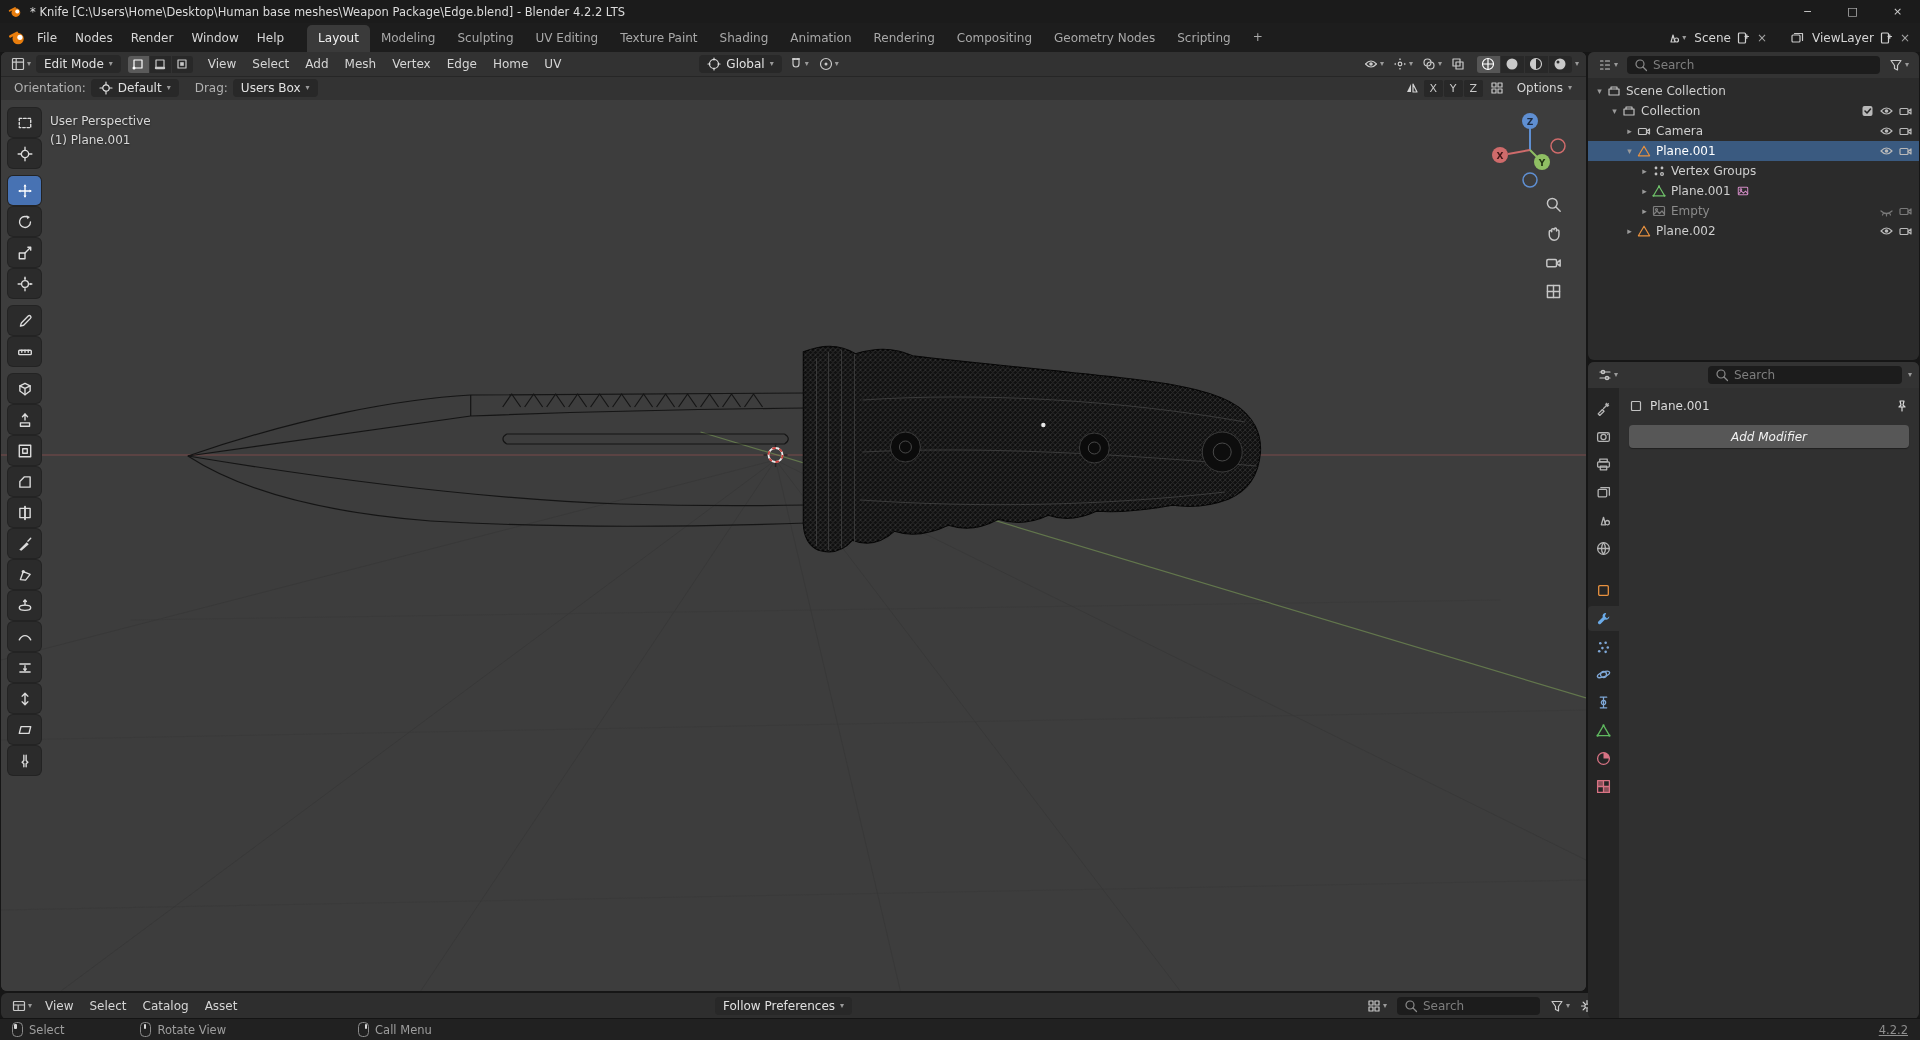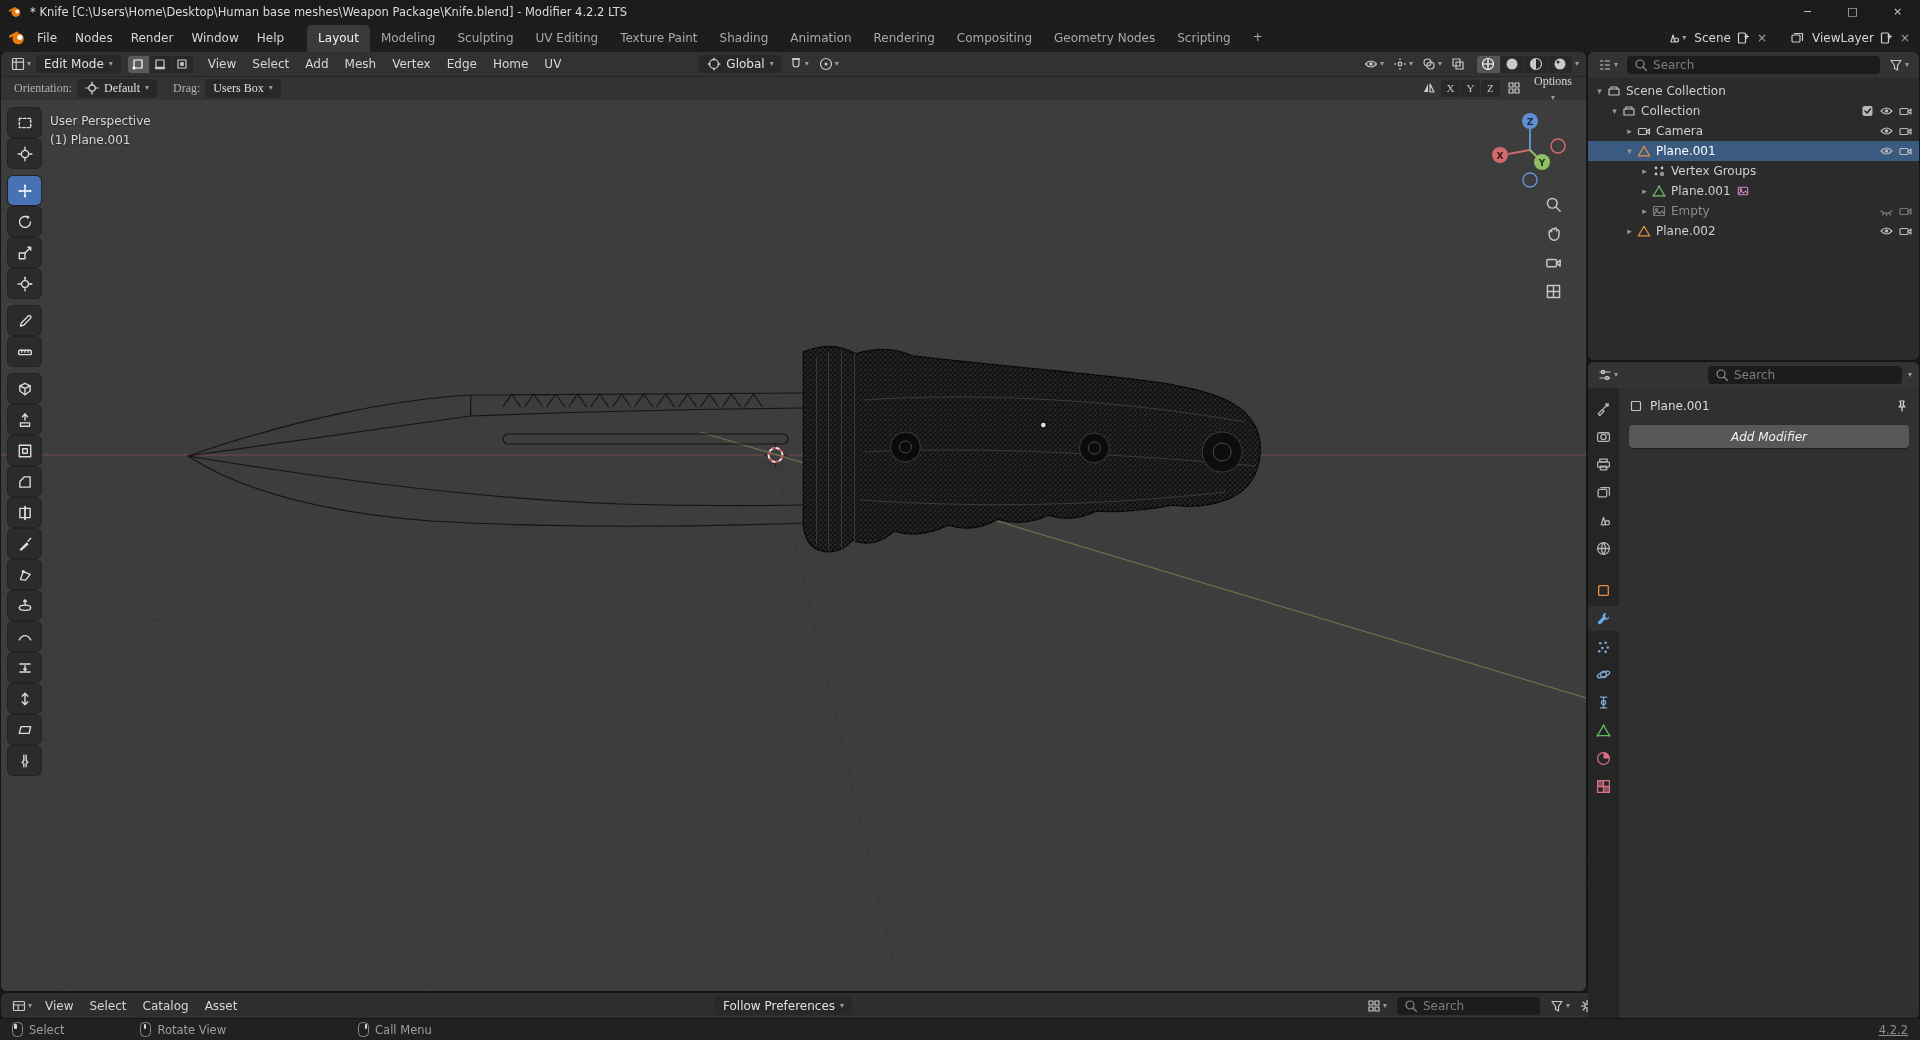--- a/index.html
+++ b/index.html
@@ -26,42 +26,42 @@
   .tb-right{margin-left:auto;display:flex;align-items:center;gap:5px;}
   .tb-text{color:#d6d6d6;}
   .tb-x{color:#a5a5a5;padding:0 2px;font-size:12px;}
 
   
   .workspace{position:absolute;top:52px;left:0;right:0;bottom:21px;}
   .editor{position:absolute;border-radius:6px;overflow:hidden;}
 
   .viewport-editor{left:1px;top:0;width:1585px;height:939px;background:#3d3d3d;display:flex;flex-direction:column;}
   .vp-header{height:24px;background:#323232;display:flex;align-items:center;padding:0 7px;gap:2px;}
-  .vp-tools{height:24px;background:#333333;box-shadow:inset 0 1px 0 #262626;display:flex;align-items:center;padding:0 8px;font-family:Liberation Serif, serif;}
+  .vp-tools{height:24px;background:#333333;box-shadow:inset 0 1px 0 #262626;display:flex;align-items:center;padding:0 8px;}
   .vp-canvas{flex:1;position:relative;background:#3d3d3d;}
   .hdr-menu{padding:3px 8px;color:#d6d6d6;white-space:nowrap;}
   .hdr-select{display:inline-flex;align-items:center;gap:5px;background:#282828;border-radius:4px;
               padding:2px 8px;color:#e0e0e0;white-space:nowrap;}
   .hdr-iconbtn{display:inline-flex;align-items:center;gap:2px;padding:2px 3px;border-radius:3px;color:#c9c9c9;}
   .mode-btns{display:flex;gap:1px;margin:0 5px;}
   .mode-btn{width:21px;height:17px;background:#282828;display:flex;align-items:center;justify-content:center;color:#c9c9c9;}
   .mode-btn:first-child{border-radius:3px 0 0 3px;}
   .mode-btn:last-child{border-radius:0 3px 3px 0;}
   .mode-btn.active{background:#5a5a5a;color:#fff;}
   .vp-right{margin-left:auto;display:flex;align-items:center;gap:3px;}
   .shade-group{display:flex;gap:1px;margin-left:6px;}
   .shade-btn{width:23px;height:17px;background:#282828;display:flex;align-items:center;justify-content:center;color:#c9c9c9;}
   .shade-btn:first-child{border-radius:3px 0 0 3px;}
   .shade-btn:last-child{border-radius:0 3px 3px 0;}
   .shade-btn.active{background:#565656;color:#fff;}
   .ts-label{color:#b2b2b2;margin:0 5px;white-space:nowrap;}
   .ts-right{margin-left:auto;display:flex;align-items:center;gap:4px;}
   .axis-btn{width:19px;height:17px;background:#282828;color:#c8c8c8;display:flex;align-items:center;
             justify-content:center;border-radius:2px;margin-left:1px;font-size:11px;}
-  .options-btn{display:inline-flex;align-items:center;gap:5px;color:#d6d6d6;padding:0 6px;flex-direction:column;}
+  .options-btn{display:inline-flex;align-items:center;gap:5px;color:#d6d6d6;padding:0 6px;}
 
   
   .toolbar{position:absolute;left:7px;top:8px;display:flex;flex-direction:column;gap:2px;z-index:5;}
   .tool-btn{width:33px;height:29px;background:#2b2b2b;border-radius:5px;display:flex;align-items:center;
             justify-content:center;color:#dcdcdc;box-shadow:0 0 0 1px #232323;}
   .tool-btn .icon{width:16px;height:16px;}
   .tool-btn.active{background:#4772b3;color:#fff;}
   .tool-btn.grp{margin-bottom:6px;}
 
   .overlay-text{position:absolute;left:49px;top:12px;color:#d8d8d8;line-height:19px;
@@ -132,21 +132,21 @@
 <div class="app">
 
   <div class="titlebar">
     <span class="icon">
         <svg viewBox="0 0 16 16">
           <circle cx="9" cy="8.6" r="5" fill="#e87d0d"></circle>
           <circle cx="10.6" cy="7.4" r="2.3" fill="#fff"></circle>
           <path d="M2 6.6 8 3.4" stroke="#e87d0d" stroke-width="2.2" fill="none" stroke-linecap="round"></path>
         </svg>
       </span>
-    <span class="title">* Knife [C:\Users\Home\Desktop\Human base meshes\Weapon Package\Knife.blend] - Modifier 4.2.2 LTS</span>
+    <span class="title">* Knife [C:\Users\Home\Desktop\Human base meshes\Weapon Package\Edge.blend] - Blender 4.2.2 LTS</span>
     <div class="win-controls">
       <span class="win-btn">─</span>
       <span class="win-btn">□</span>
       <span class="win-btn">×</span>
     </div>
   </div>
 
   <div class="topbar">
     <span class="icon" style="width:18px;height:18px">
         <svg viewBox="0 0 16 16">

